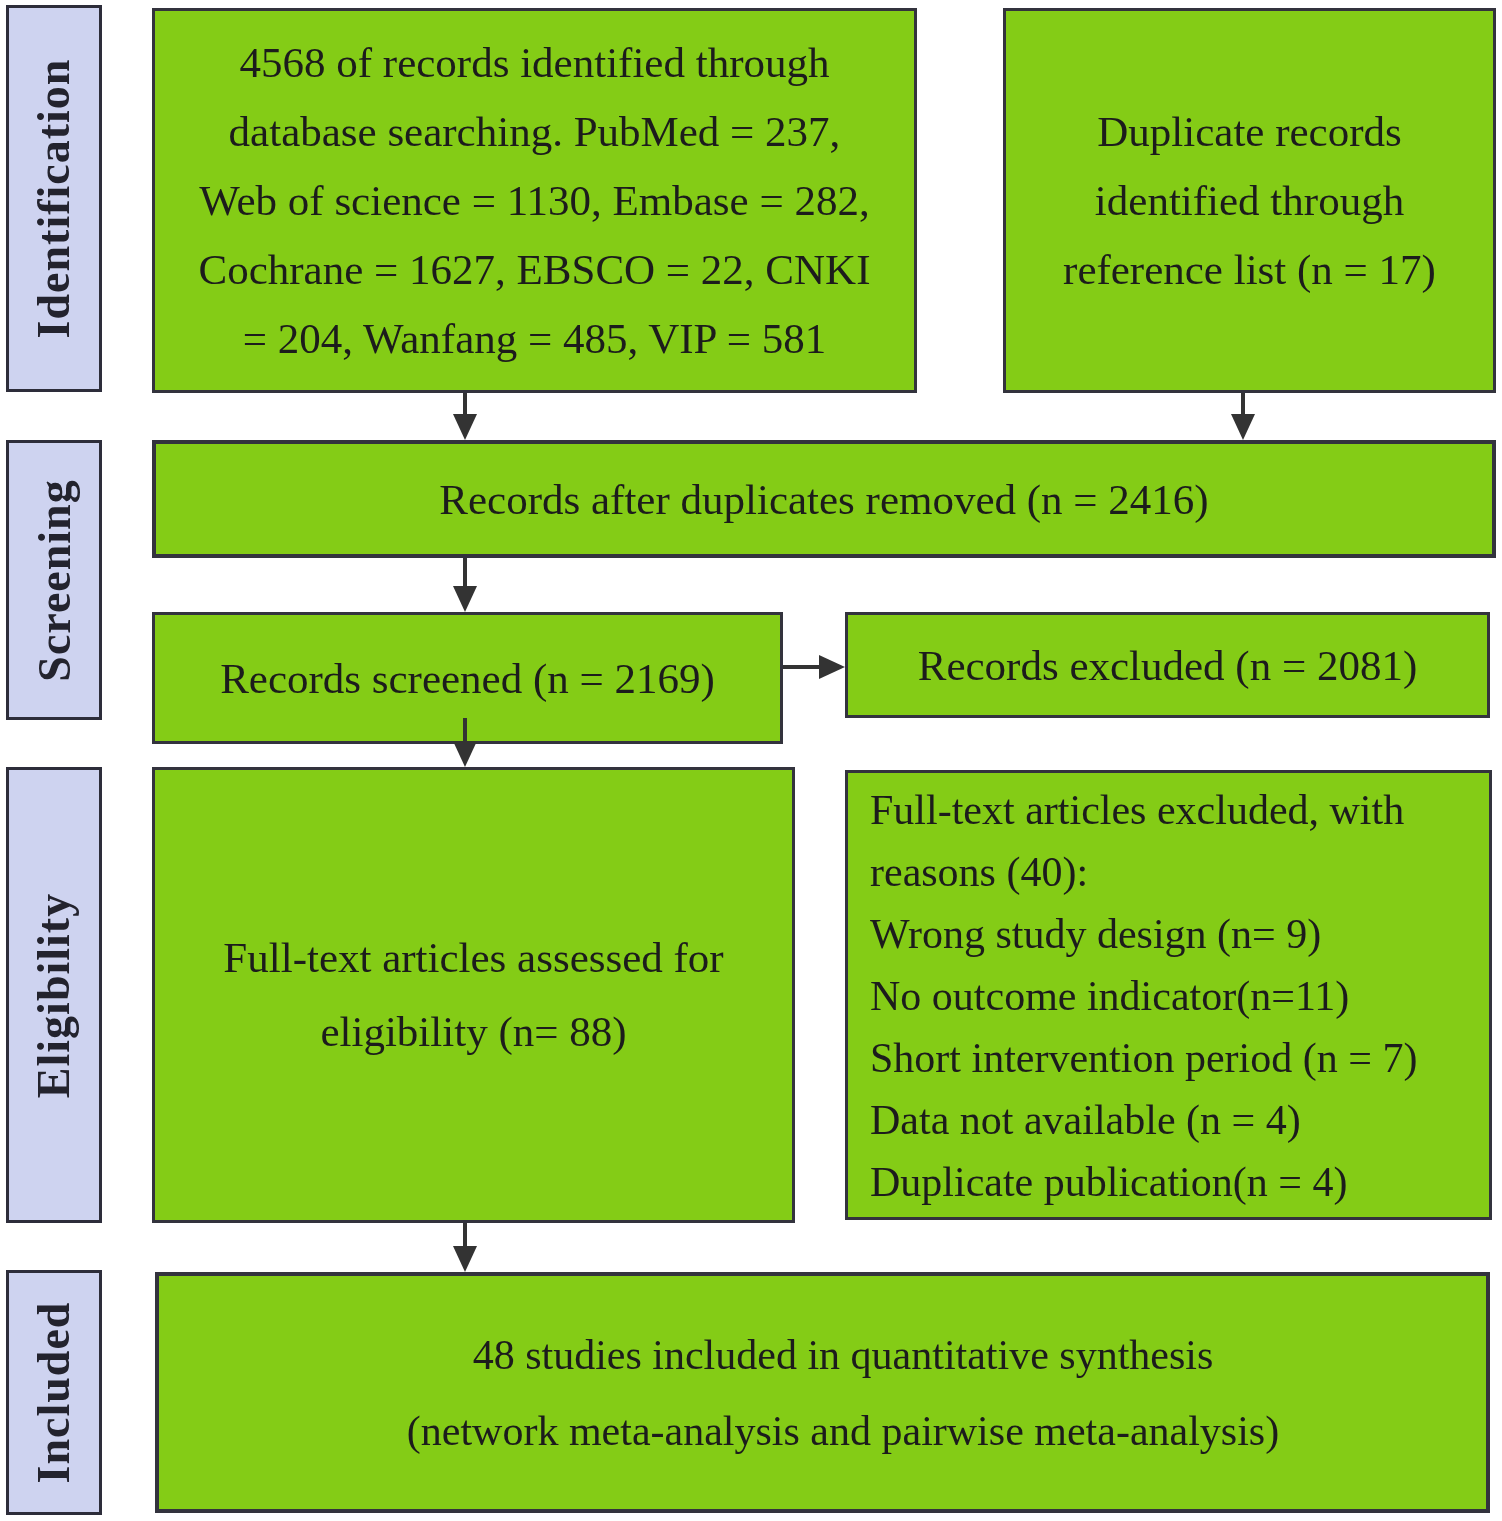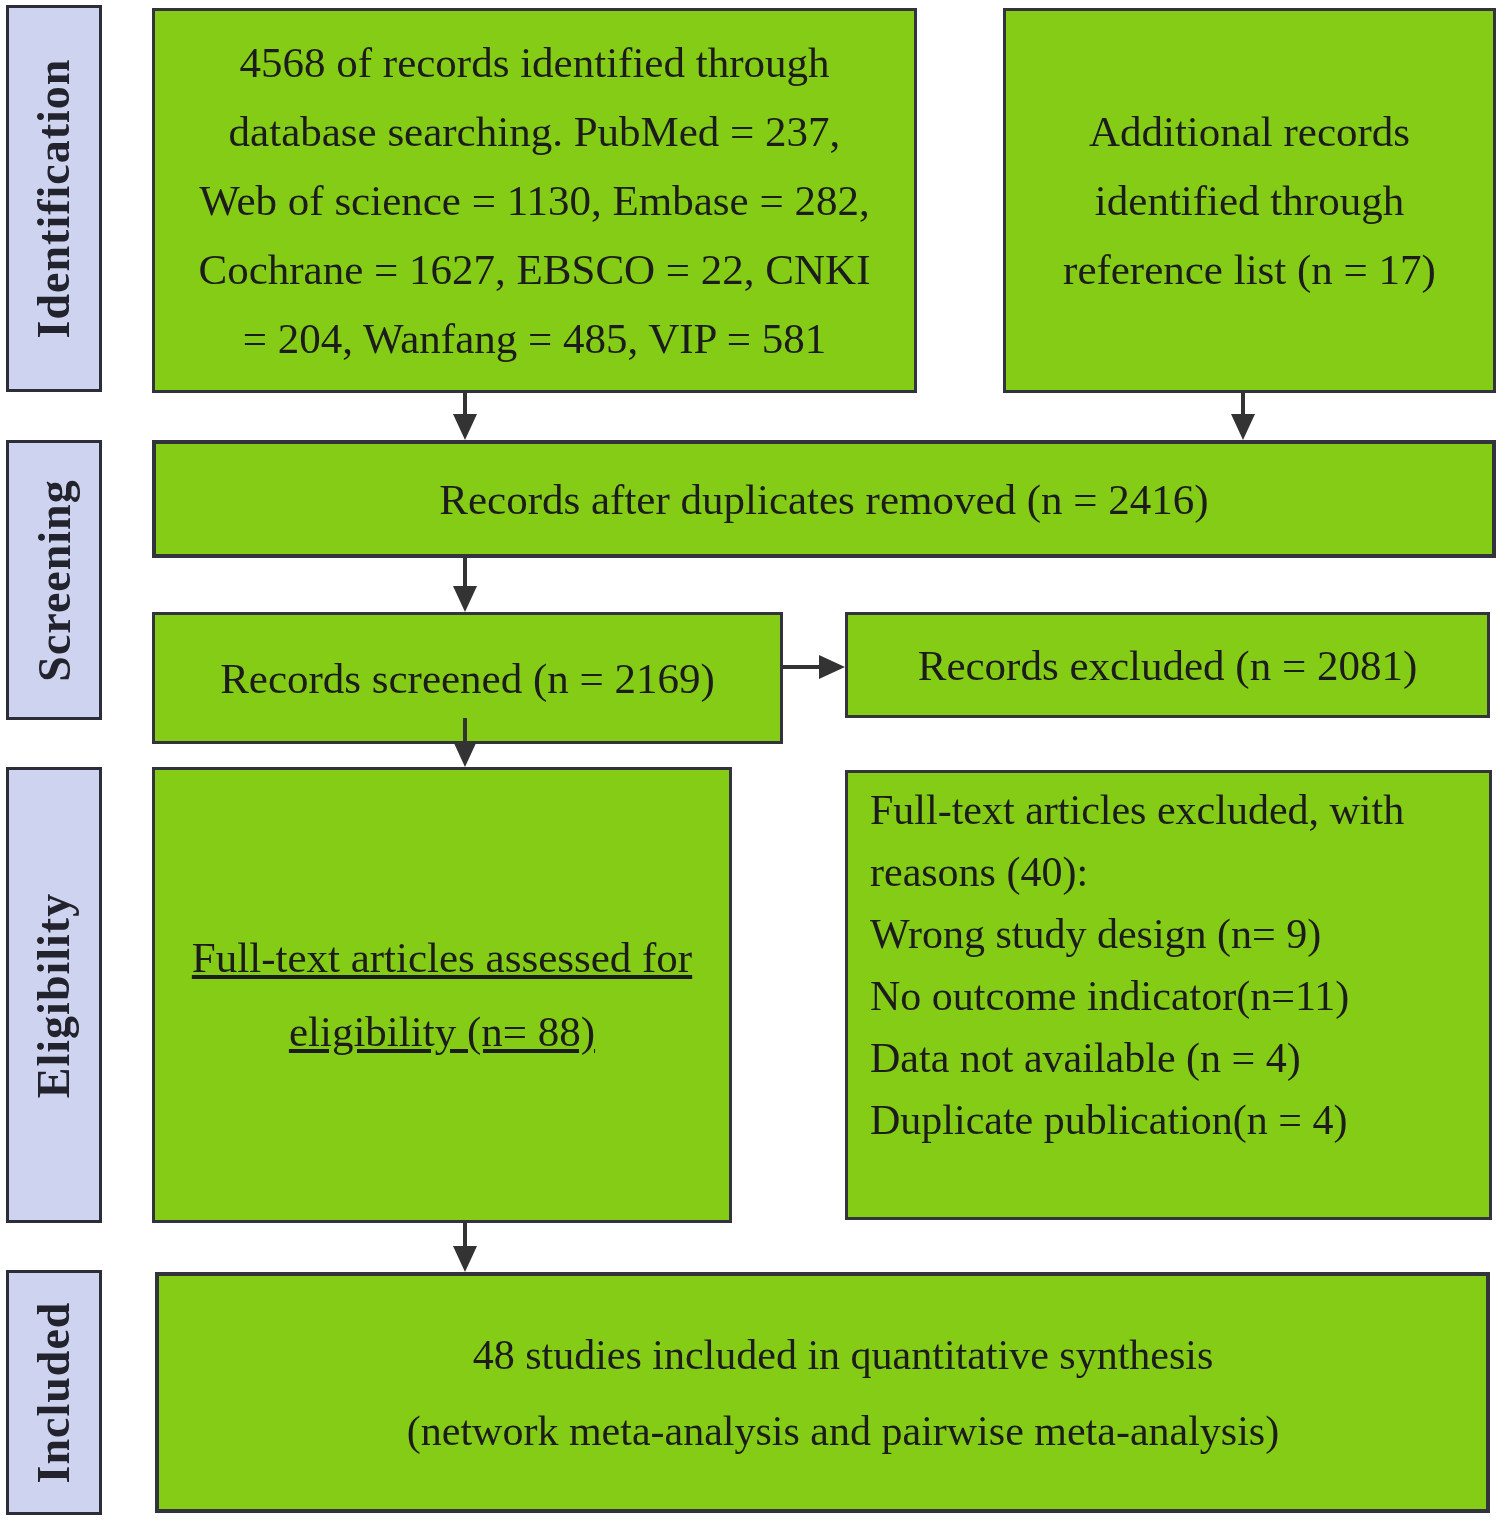--- a/index.html
+++ b/index.html
@@ -91,46 +91,47 @@
 
   <div class="fbox" style="left:152px;top:8px;width:765px;height:385px;line-height:69px;">
       <div>4568 of records identified through</div>
       <div>database searching. PubMed = 237,</div>
       <div>Web of science = 1130, Embase = 282,</div>
       <div>Cochrane = 1627, EBSCO = 22, CNKI</div>
       <div>= 204, Wanfang = 485, VIP = 581</div>
     </div>
 
   <div class="fbox" style="left:1003px;top:8px;width:493px;height:385px;line-height:69px;">
-      <div>Additional records</div>
+      <div>Duplicate records</div>
       <div>identified through</div>
       <div>reference list (n = 17)</div>
     </div>
 
   <div class="fbox heavy" style="left:152px;top:440px;width:1344px;height:118px;">
     <span>Records after duplicates removed (n = 2416)</span>
   </div>
 
   <div class="fbox" style="left:152px;top:612px;width:631px;height:132px;align-items:center;">
     <span>Records screened (n = 2169)</span>
   </div>
   <div class="fbox" style="left:845px;top:612px;width:645px;height:106px;">
     <span>Records excluded (n = 2081)</span>
   </div>
 
-  <div class="fbox" style="left:152px;top:767px;width:580px;height:456px;line-height:74px;text-decoration:underline;">
+  <div class="fbox" style="left:152px;top:767px;width:643px;height:456px;line-height:74px;">
       <div>Full-text articles assessed for</div>
       <div>eligibility (n= 88)</div>
     </div>
 
   <div class="fbox left-align" style="left:845px;top:770px;width:647px;height:450px;">
       <div>Full-text articles excluded, with</div>
       <div>reasons (40):</div>
       <div>Wrong study design (n= 9)</div>
       <div>No outcome indicator(n=11)</div>
+      <div>Short intervention period (n = 7)</div>
       <div>Data not available (n = 4)</div>
       <div>Duplicate publication(n = 4)</div>
     </div>
 
   <div class="fbox heavy" style="left:155px;top:1272px;width:1335px;height:241px;font-size:42px;line-height:76px;padding-left:41px;">
       <div>48 studies included in quantitative synthesis</div>
       <div>(network meta-analysis and pairwise meta-analysis)</div>
     </div>
 
   <div class="arrow-v" style="left:463px;top:393px;height:23px;"></div>

